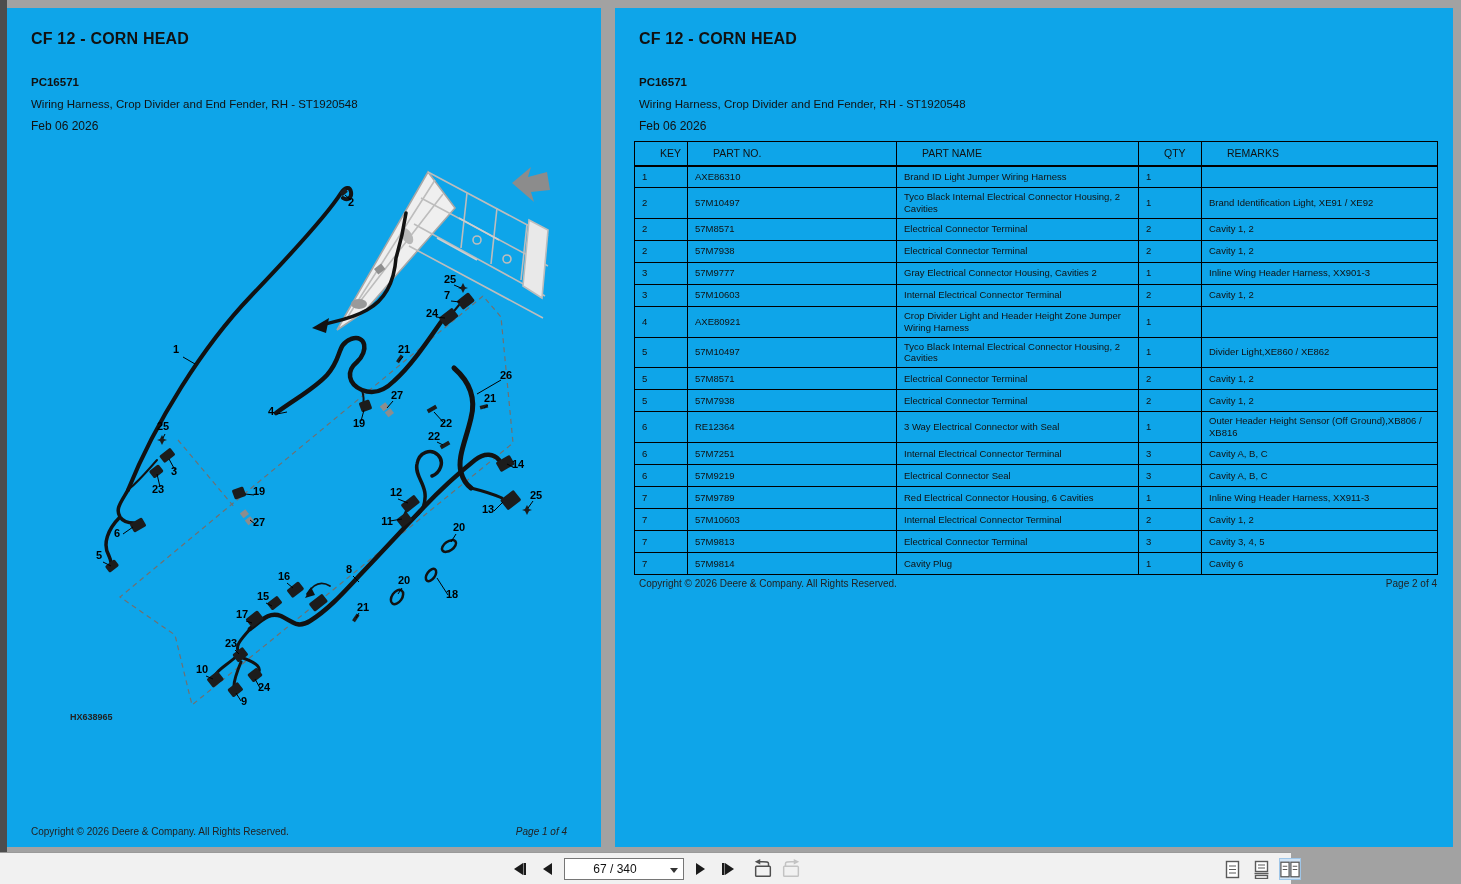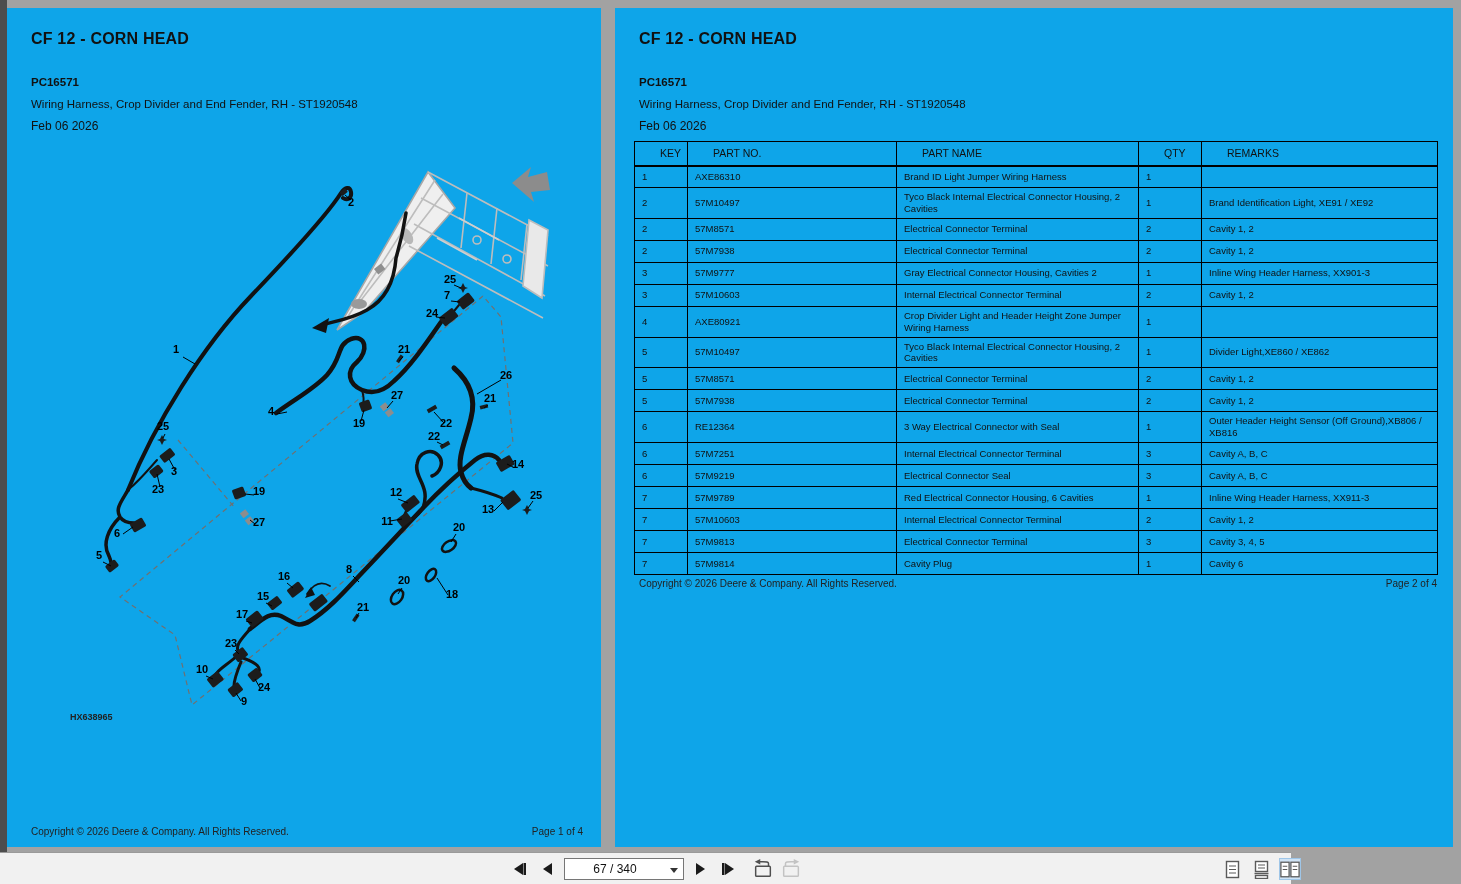--- a/index.html
+++ b/index.html
@@ -15,21 +15,21 @@
   .page-header { position:absolute; left:24px; top:22px; color:#111; }
   .ph-title    { font-size:16px; font-weight:bold; letter-spacing:.2px; }
   .ph-catalog  { font-size:11.5px; font-weight:bold; margin-top:28px; }
   .ph-subtitle { font-size:11.5px; font-weight:normal; margin-top:10px; }
   .ph-date     { font-size:12px; margin-top:9px; }
 
   .page-footer { position:absolute; font-size:10px; color:#222; }
   .pf-left  { left:24px; }
   .pf-right { text-align:right; }
   .page-left  .pf-left  { top:818px; }
-  .page-left  .pf-right { top:818px; left:28px; width:548px; }
+  .page-left  .pf-right { top:818px; left:12px; width:548px;font-style:italic; }
   .page-right .pf-left  { top:570px; }
   .page-right .pf-right { top:570px; left:19px; width:803px; }
 
   
   table.parts { position:absolute; left:19px; top:133px; border-collapse:collapse; table-layout:fixed; width:803px; }
   table.parts th, table.parts td {
     border:1px solid #000; font-weight:normal; text-align:left;
     padding:3px 7px; vertical-align:middle; color:#111;
   }
   table.parts th { font-size:10.5px; height:24px; border-bottom-width:2px;padding-left:25px; }

